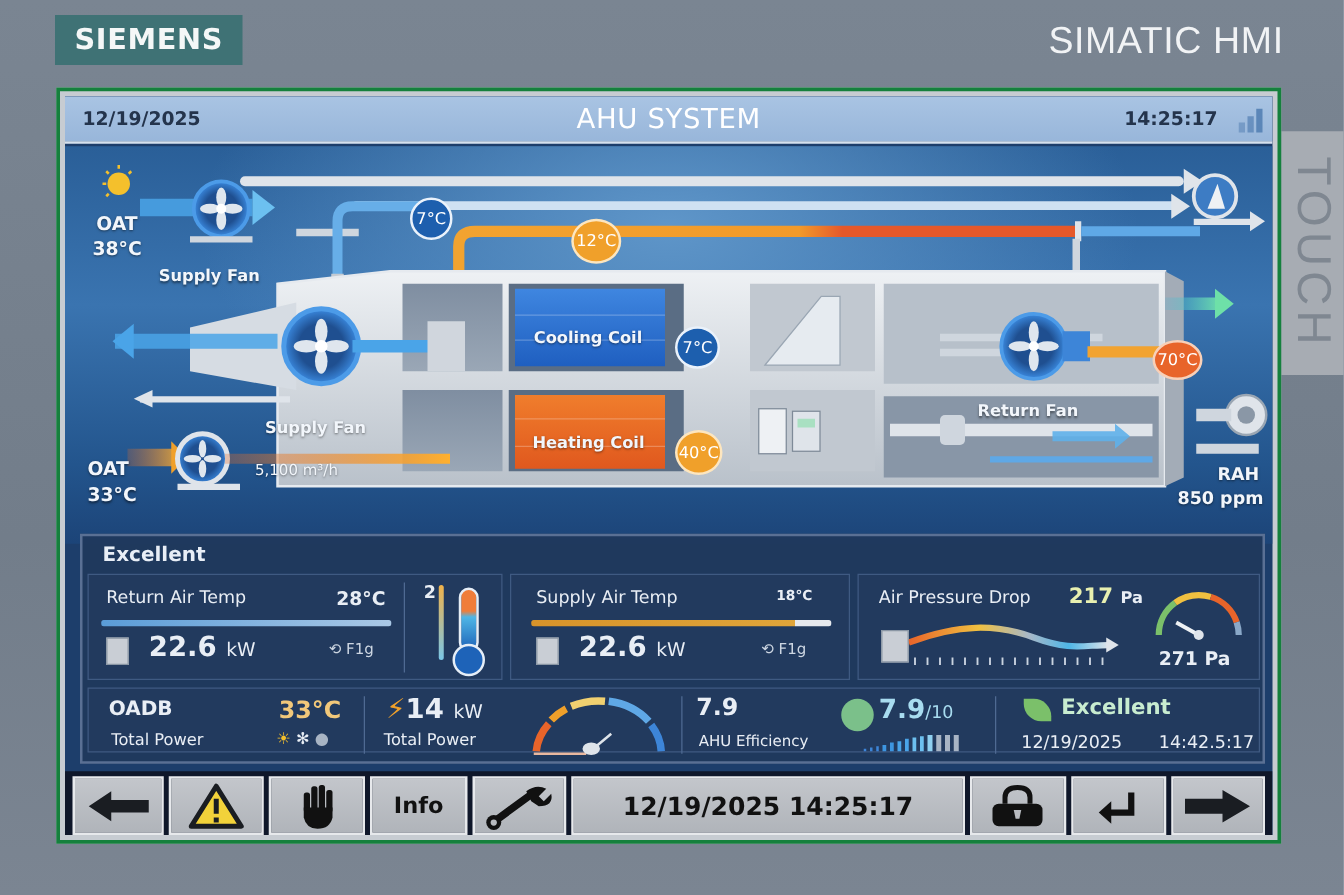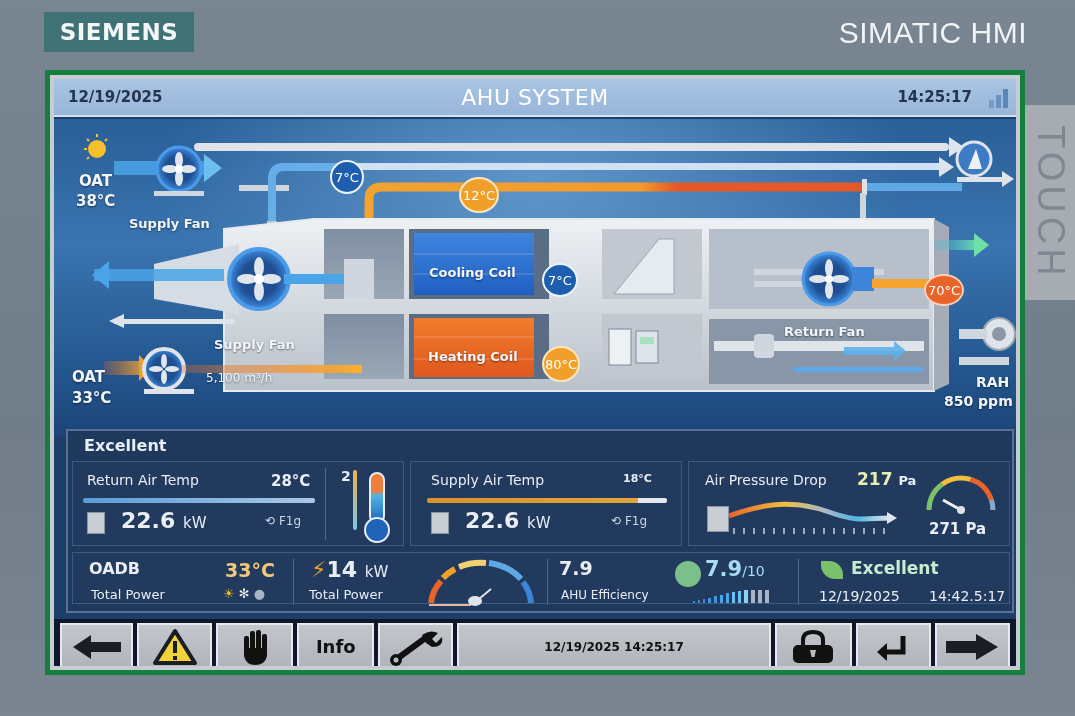--- a/index.html
+++ b/index.html
@@ -21,21 +21,21 @@
   .touch-strip {
     position: absolute; left: 1025px; top: 105px; width: 50px; height: 195px;
     background: #a7acb3; display: flex; align-items: center; justify-content: center;
   }
   .touch-strip span {
     transform: rotate(90deg); color: #7f8791; font-size: 38px; letter-spacing: 4px;
     font-family: "Liberation Sans", sans-serif; white-space: nowrap;
   }
   .frame {
     position: absolute; left: 45px; top: 70px; width: 980px; height: 605px;
-    background: #c7ccd2; border: 5px solid #15803d; padding: 4px;
+    background: #c7ccd2; border: 3px solid #15803d; padding: 4px;
   }
   .screen { position: relative; width: 100%; height: 100%; background: #1d3e6b; overflow: hidden; }
   .titlebar {
     position: absolute; left: 0; top: 0; width: 100%; height: 38px;
     background: linear-gradient(180deg, #a9c4e3 0%, #98b6da 100%);
     border-bottom: 2px solid #d5e1ee; display: flex; align-items: center;
   }
   .titlebar .date { position: absolute; left: 14px; font-size: 15px; font-weight: bold; color: #24344c; }
   .titlebar .title { position: absolute; left: 0; right: 0; text-align: center; font-size: 22px; color: #ffffff; letter-spacing: 0.5px; }
   .titlebar .time { position: absolute; right: 44px; font-size: 15px; font-weight: bold; color: #24344c; }
@@ -257,21 +257,21 @@
       <div class="lbl" style="left:18px;top:249px;font-size:15px;">OAT</div>
       <div class="lbl" style="left:18px;top:270px;font-size:15px;">33°C</div>
       <div class="lbl" style="left:152px;top:252px;font-size:12px;font-weight:normal;">5,100 m³/h</div>
 
       <div style="position:absolute;left:276px;top:41px;width:34px;height:34px;border-radius:50%;background:#1d5fae;border:2px solid #eaf2fb;color:#fff;font-size:13px;display:flex;align-items:center;justify-content:center;">7°C</div>
       <div style="position:absolute;left:405px;top:58px;width:40px;height:36px;border-radius:50%;background:#f0a02a;border:2px solid #fde6bf;color:#fff;font-size:13px;display:flex;align-items:center;justify-content:center;">12°C</div>
 
       <div class="lbl" style="left:375px;top:146px;font-size:13px;">Cooling Coil</div>
       <div style="position:absolute;left:488px;top:144px;width:36px;height:34px;border-radius:50%;background:#1d5fae;border:2px solid #eaf2fb;color:#fff;font-size:13px;display:flex;align-items:center;justify-content:center;">7°C</div>
       <div class="lbl" style="left:374px;top:230px;font-size:13px;">Heating Coil</div>
-      <div style="position:absolute;left:488px;top:227px;width:38px;height:36px;border-radius:50%;background:#f0a02a;border:2px solid #fde6bf;color:#fff;font-size:13px;display:flex;align-items:center;justify-content:center;">80°C</div>
+      <div style="position:absolute;left:488px;top:227px;width:38px;height:36px;border-radius:50%;background:#f0a02a;border:2px solid #fde6bf;color:#fff;font-size:13px;display:flex;align-items:center;justify-content:center;">40°C</div>
 
       <div class="lbl" style="left:730px;top:205px;font-size:13px;">Return Fan</div>
       <div style="position:absolute;left:870px;top:155px;width:40px;height:32px;border-radius:50%;background:#e8642a;border:2px solid #f8d0b8;color:#fff;font-size:13px;display:flex;align-items:center;justify-content:center;">70°C</div>
 
       <div class="lbl" style="left:922px;top:255px;font-size:14px;">RAH</div>
       <div class="lbl" style="left:890px;top:274px;font-size:14px;">850 ppm</div>
     </div>
 
     <div class="monitor">
       <div class="mtitle">Excellent</div>
@@ -418,21 +418,21 @@
       </div>
       <div class="tbtn" style="width:80px;">Info</div>
       <div class="tbtn" style="width:78px;">
         <svg width="56" height="40">
             <path d="M 6 34 L 36 12" stroke="#111" stroke-width="6" stroke-linecap="round"></path>
             <path d="M 34 8 Q 42 2 50 6 L 44 12 L 48 16 L 54 10 Q 56 20 44 20 L 38 16 Z" fill="#111"></path>
             <circle cx="8" cy="33" r="6" fill="#111"></circle>
             <circle cx="8" cy="33" r="2.5" fill="#b8bbc0"></circle>
           </svg>
       </div>
-      <div class="tbtn" style="width:326px;font-size:12px;">12/19/2025 14:25:17</div>
+      <div class="tbtn" style="width:326px;font-size:20px;">12/19/2025 14:25:17</div>
       <div class="tbtn" style="width:80px;">
         <svg width="48" height="36">
             <path d="M 14 16 L 14 11 Q 14 3 24 3 Q 34 3 34 11 L 34 16" stroke="#111" stroke-width="4" fill="none"></path>
             <rect x="4" y="16" width="40" height="18" rx="5" fill="#111"></rect>
             <path d="M 21 21 L 27 21 L 25.5 28 L 22.5 28 Z" fill="#b8bbc0"></path>
           </svg>
       </div>
       <div class="tbtn" style="width:78px;">
         <svg width="36" height="30">
             <path d="M 28 4 L 28 20 L 10 20" stroke="#111" stroke-width="5" fill="none"></path>

